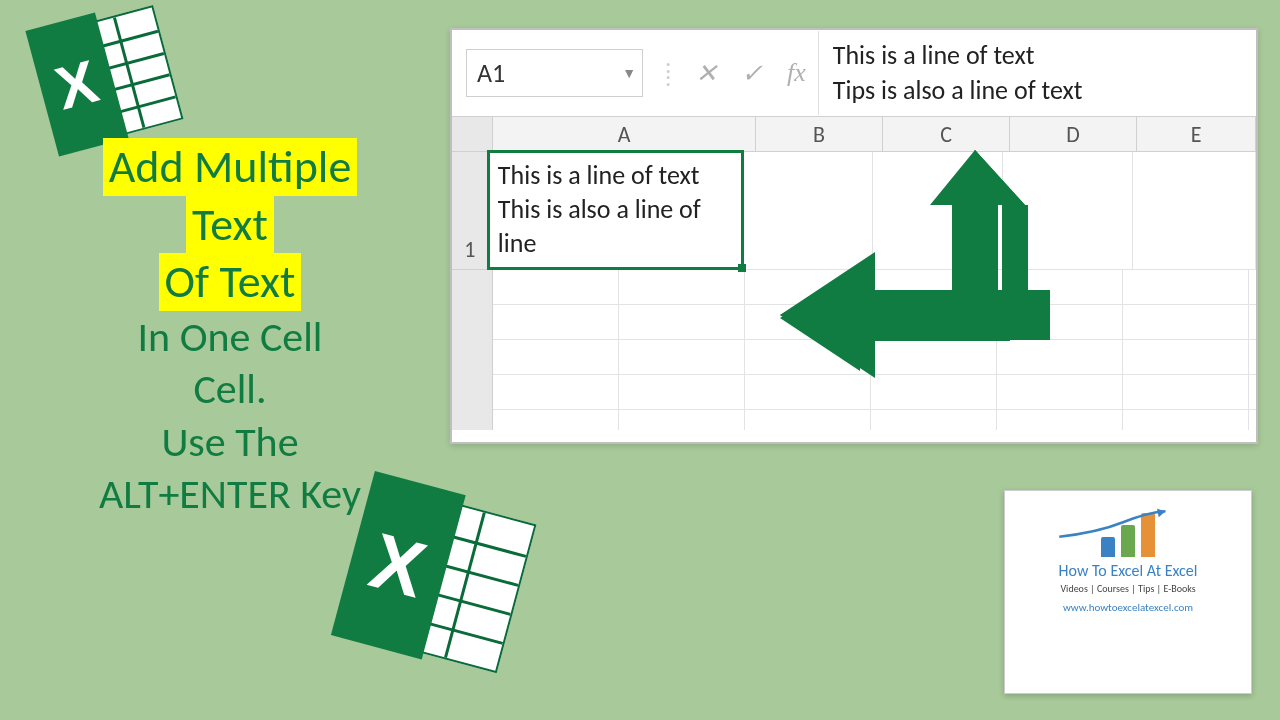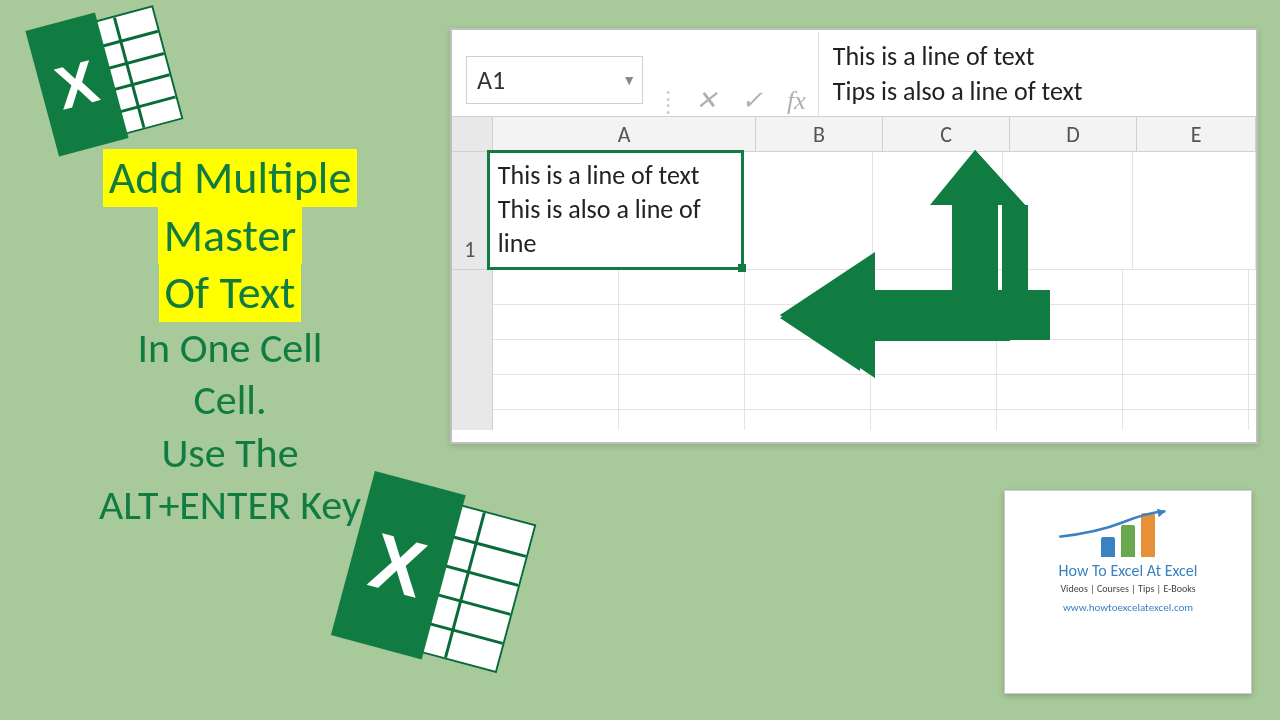--- a/index.html
+++ b/index.html
@@ -12,28 +12,28 @@
 .xls-white{position:absolute;right:0;top:6%;width:62%;height:88%;background:#fff;border:2px solid #0a6b3a}
 .xls-white::before,.xls-white::after{content:"";position:absolute;background:#0a6b3a}
 .xls-white::before{left:50%;top:0;width:3px;height:100%}
 .xls-grid-h{position:absolute;left:0;width:100%;height:3px;background:#0a6b3a}
 .g1{top:20%}.g2{top:40%}.g3{top:60%}.g4{top:80%}
 .xls-green{position:absolute;left:0;top:0;width:55%;height:100%;background:#107c41;display:flex;align-items:center;justify-content:center}
 .xls-green .x{color:#fff;font-weight:bold;font-size:60px;font-family:Arial,sans-serif}
 .excel-icon-2 .xls-green .x{font-size:78px}
 
 
-.title-block{position:absolute;left:30px;top:149px;width:400px;text-align:center}
+.title-block{position:absolute;left:30px;top:138px;width:400px;text-align:center}
 .title-line{display:inline-block;font-size:46px;font-weight:normal;color:#107c41;line-height:1.25;font-family:Calibri,Arial,sans-serif}
 .hl{background:#ffff00;padding:0 6px}
 .green-line{color:#107c41;font-size:42px}
 
 
 .excel-panel{position:absolute;left:450px;top:28px;width:804px;height:412px;background:#fff;border:2px solid #bfbfbf;box-shadow:0 2px 6px rgba(0,0,0,0.15)}
-.formula-bar{display:flex;align-items:flex-end;height:86px;border-bottom:1px solid #d0d0d0;font-size:26px;color:#444}
+.formula-bar{display:flex;align-items:center;height:86px;border-bottom:1px solid #d0d0d0;font-size:26px;color:#444}
 .name-box{width:155px;height:46px;margin:12px 10px 12px 14px;border:1px solid #cfcfcf;display:flex;align-items:center;padding:0 10px;font-size:26px;color:#333;position:relative;background:#fff}
 .name-box .dd{position:absolute;right:6px;top:50%;transform:translateY(-50%);color:#888;font-size:14px}
 .fb-sep{color:#ccc;margin:0 12px;font-size:24px}
 .fb-icon{color:#b0b0b0;margin:0 12px;font-size:26px;font-style:italic;font-family:'Times New Roman',serif}
 .fb-content{flex:1;padding:6px 14px;font-size:26px;color:#222;line-height:1.35;border-left:1px solid #e0e0e0;height:72px;display:flex;flex-direction:column;justify-content:center}
 .col-headers{display:flex;height:34px;background:#f3f3f3;border-bottom:1px solid #d0d0d0;font-size:22px;color:#555}
 .row-hdr-spacer{width:40px;border-right:1px solid #d0d0d0;background:#e8e8e8}
 .col-h{flex:0 0 auto;display:flex;align-items:center;justify-content:center;border-right:1px solid #d0d0d0}
 .cA{width:262px}.cB{width:126px}.cC{width:126px}.cD{width:126px}.cE{width:118px}
 .grid-row{display:flex;height:118px}
@@ -78,21 +78,21 @@
           <div class="xls-grid-h g4"></div>
       </div>
       <div class="xls-green">
           <span class="x">X</span>
         </div>
     </div>
   </div>
 
   <div class="title-block">
     <div><span class="title-line hl">Add Multiple</span></div>
-    <div><span class="title-line hl">Master</span></div>
+    <div><span class="title-line hl">Text</span></div>
     <div><span class="title-line hl">Of Text</span></div>
     <div><span class="title-line green-line">In One Cell</span></div>
     <div><span class="title-line green-line">Cell.</span></div>
     <div><span class="title-line green-line">Use The</span></div>
     <div><span class="title-line green-line">ALT+ENTER Key</span></div>
   </div>
 
   <div class="excel-icon-2">
     <div class="xls-book">
       <div class="xls-white">

